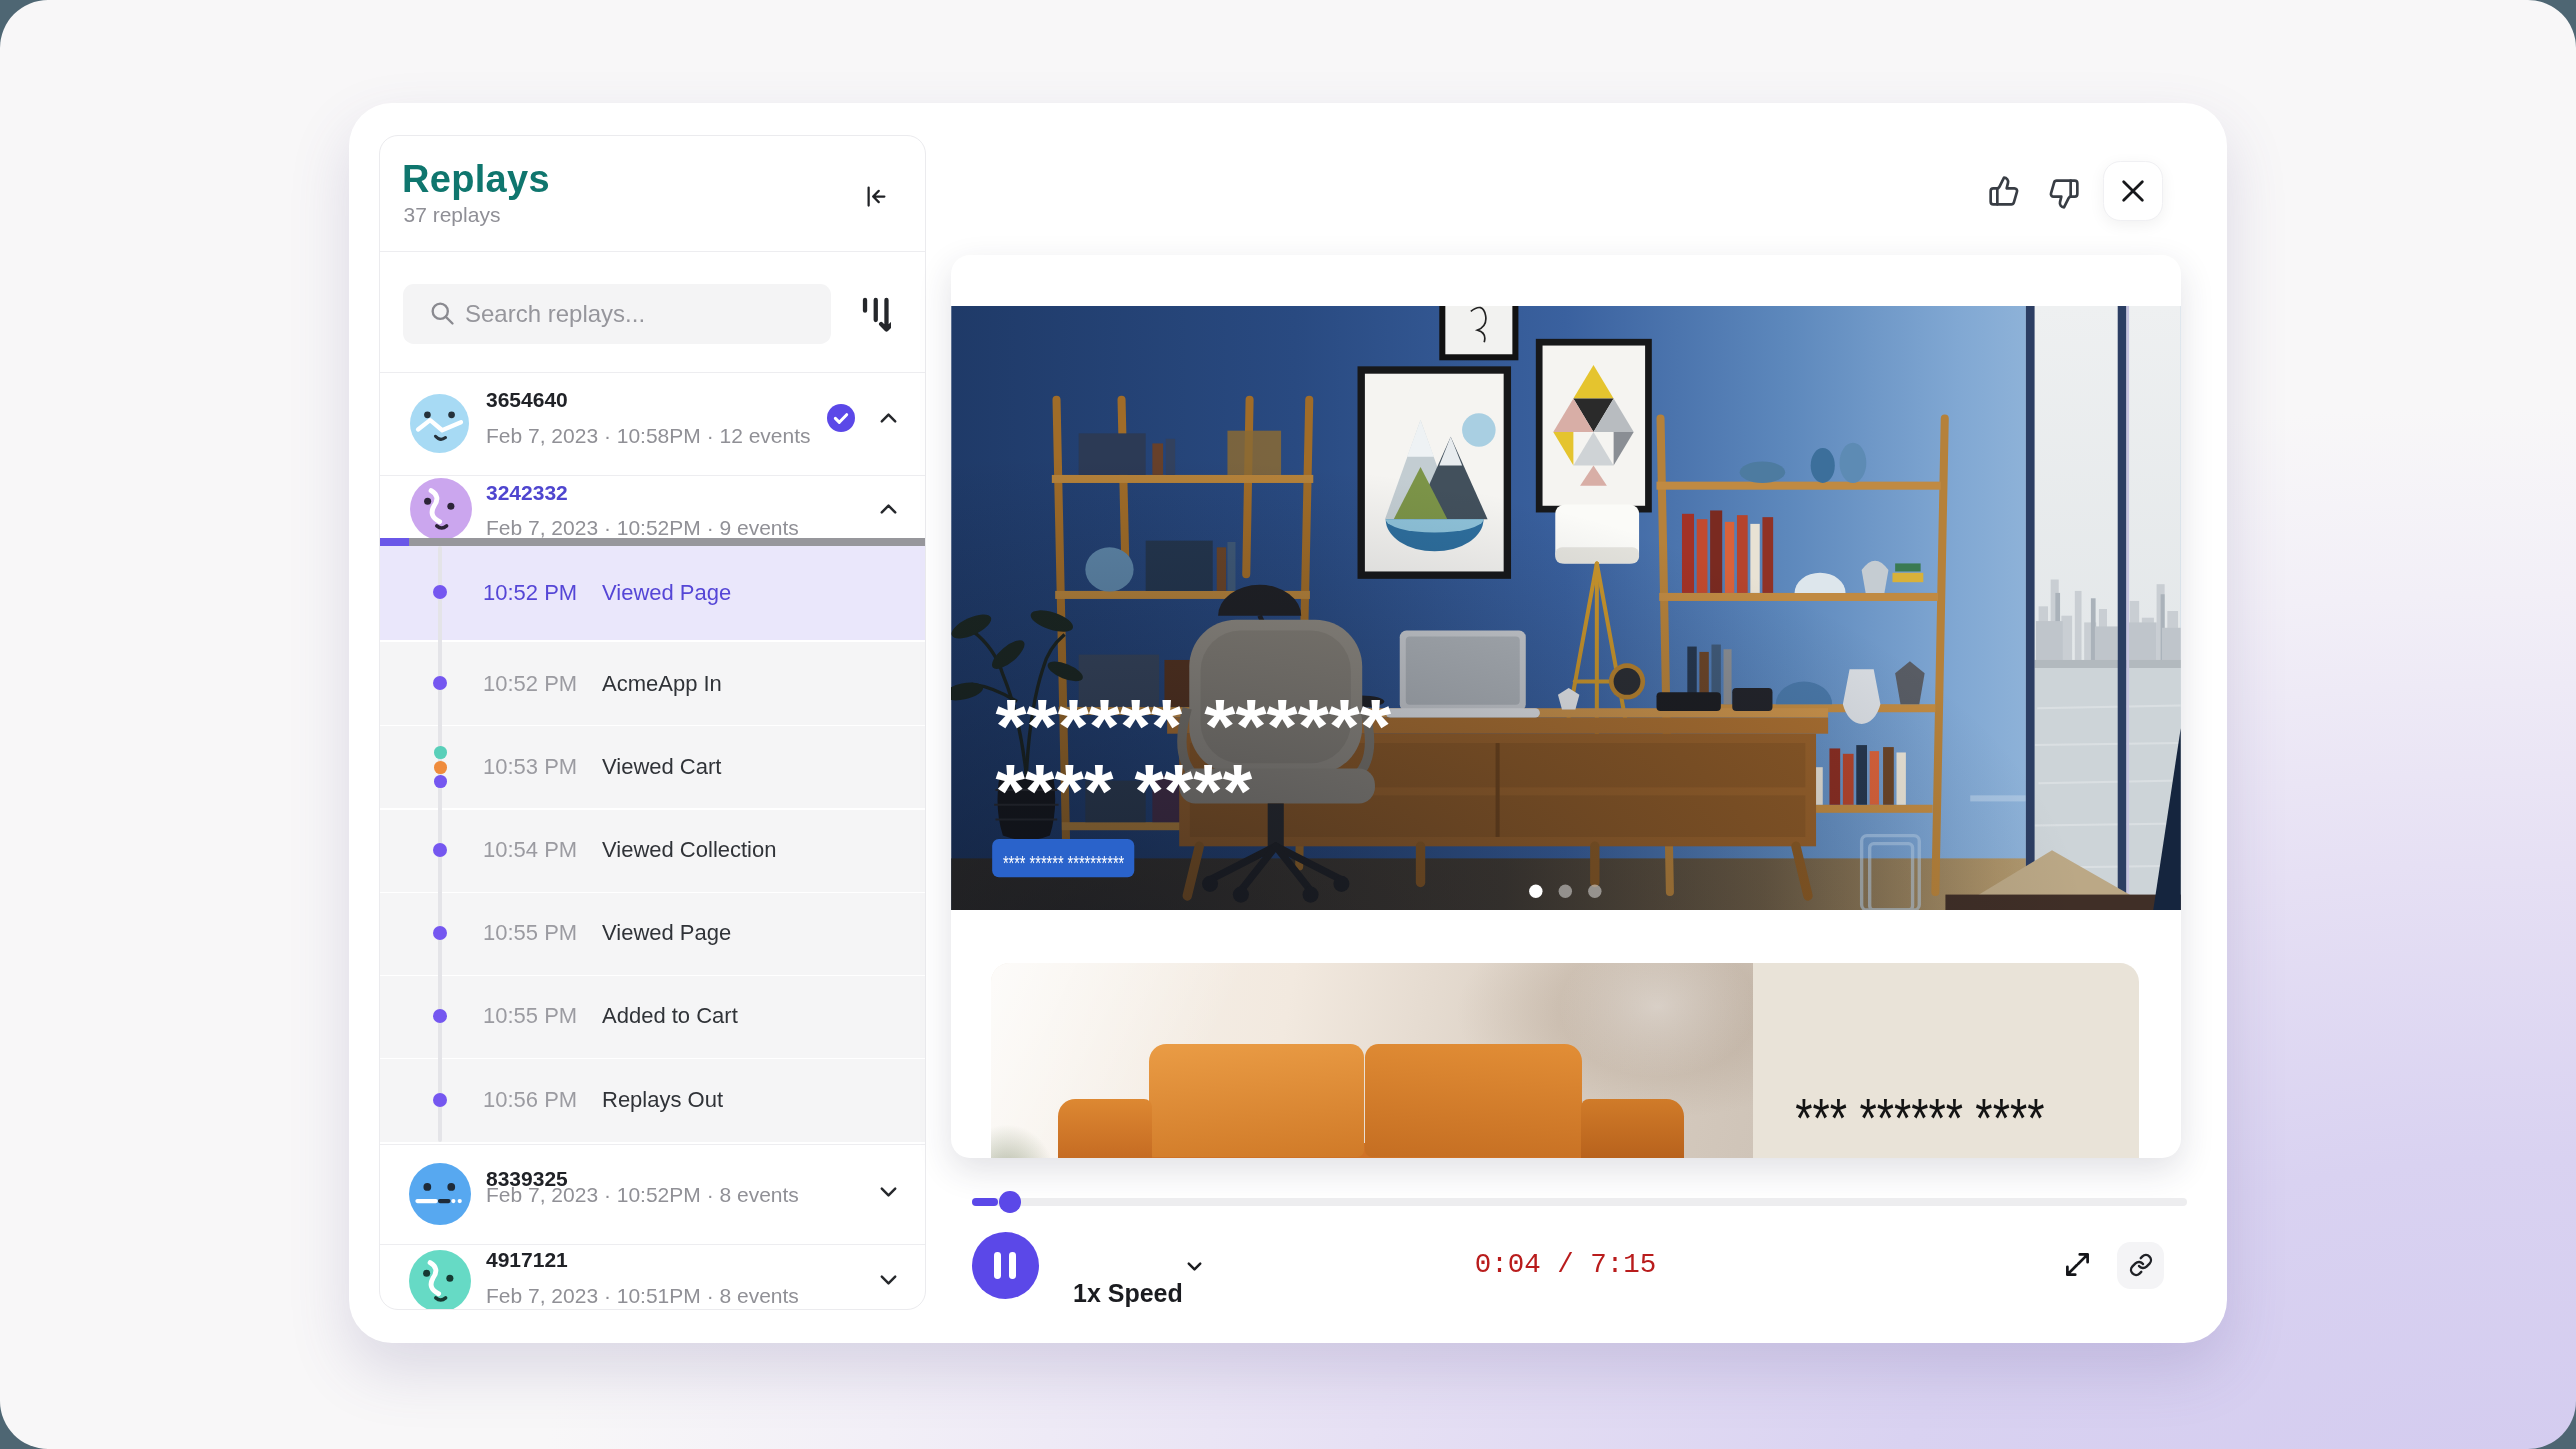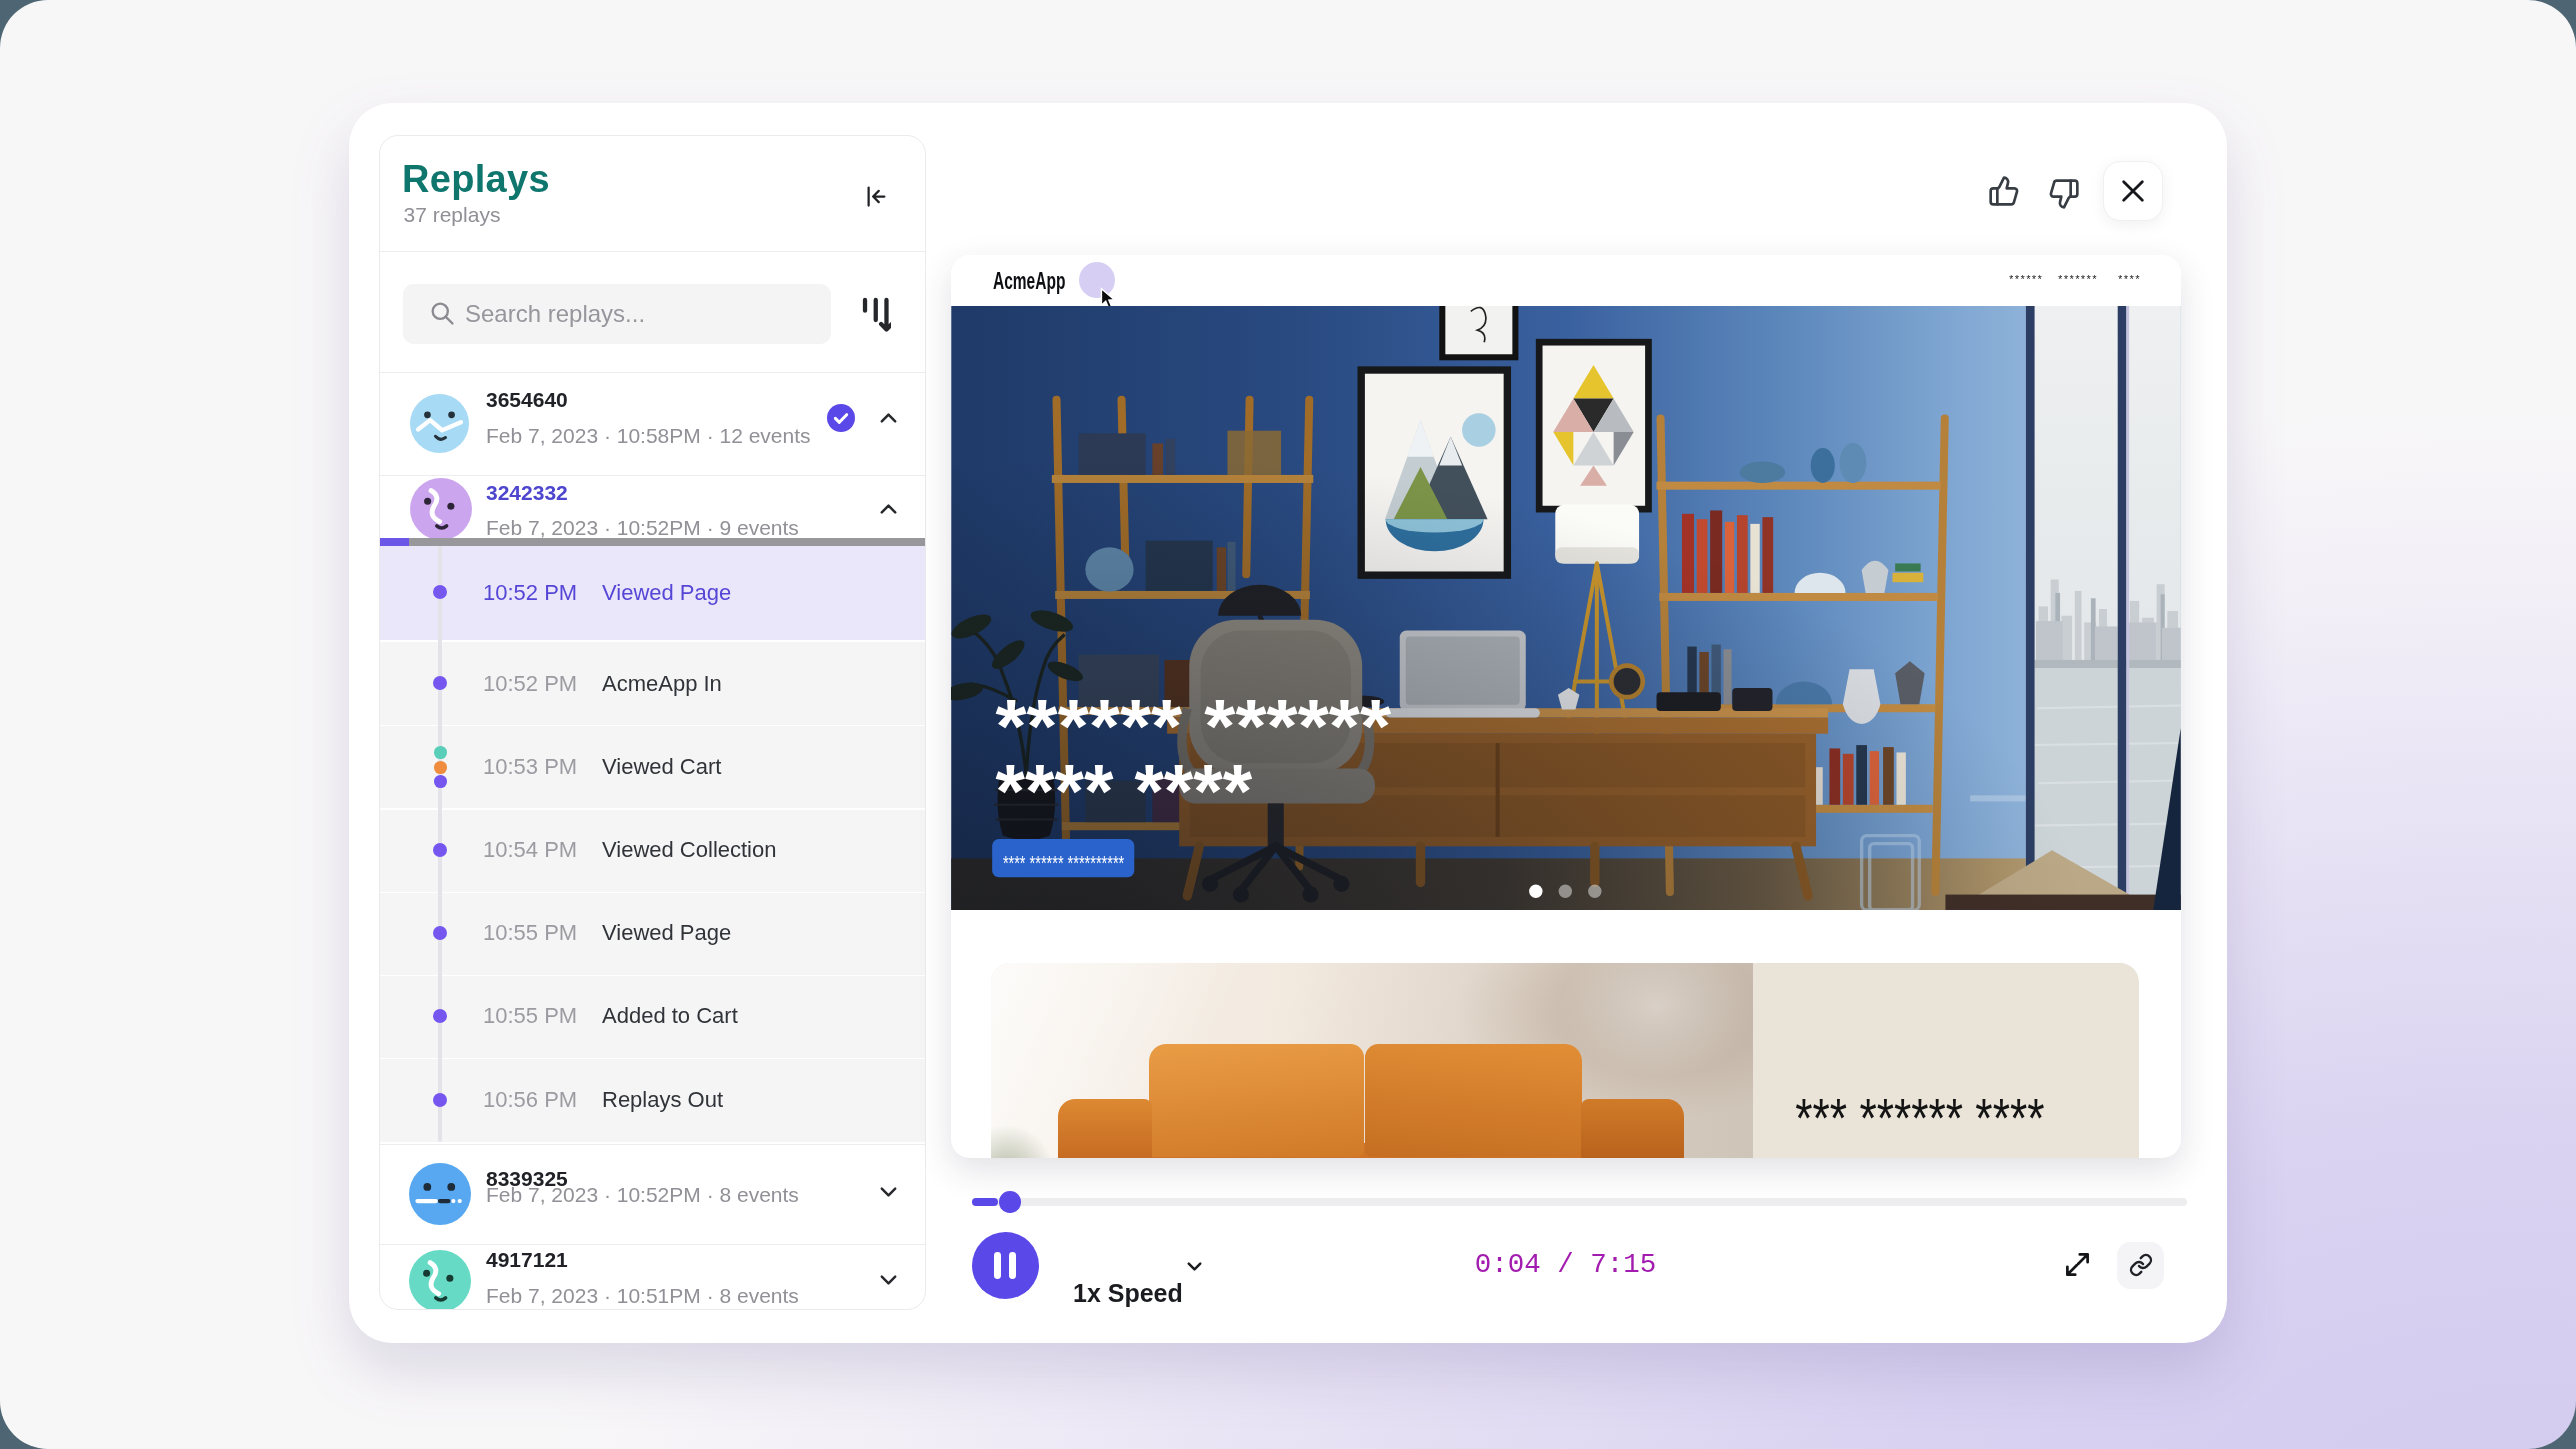--- a/index.html
+++ b/index.html
@@ -38,21 +38,21 @@
   .couchL { position:absolute; left:0; top:0; width:762px; height:221px;
      background:linear-gradient(100deg,#f3ece4 0%,#ecdfd3 45%,#d9c9ba 75%,#cfbfae 100%); }
   .couchR { position:absolute; left:762px; top:0; width:386px; height:221px; background:#e9e3d8; }
 
   
   .track { position:absolute; left:623px; top:1095px; width:1215px; height:8px; border-radius:4px; background:#ededef; }
   .trackfill { position:absolute; left:0; top:0; width:25.5px; height:8px; border-radius:4px; background:#5b48e8; }
   .knob { position:absolute; left:27px; top:-6.7px; width:21.5px; height:21.5px; border-radius:50%; background:#5b48e8; }
   .pausebtn { position:absolute; left:623px; top:1129px; width:67px; height:67px; border-radius:50%; background:#5b48e8; }
   .speed { position:absolute; left:724px; top:1148px; font-size:25px; font-weight:bold; color:#1b1c20;margin-top:28px; }
-  .time { position:absolute; left:1116px; top:1146px; width:201px; text-align:center; white-space:nowrap; font-family:"Liberation Mono", monospace; font-size:27.5px; color:#a21caf; }
+  .time { position:absolute; left:1116px; top:1146px; width:201px; text-align:center; white-space:nowrap; font-family:"Liberation Mono", monospace; font-size:27.5px; color:#b91c1c; }
   .linkbtn { position:absolute; left:1768px; top:1139px; width:47px; height:47px; border-radius:13.4px; background:#f4f4f6; }
   .closebtn { position:absolute; left:1754px; top:58px; width:60px; height:60px; border-radius:17.4px; background:#fff;
      border:1.3px solid #f0f0f3; box-shadow:0 4px 16px rgba(0,0,0,0.06); }
 </style>
 </head>
 <body>
 <div class="surface">
 <div class="card">
 
   <div class="panel">
@@ -180,32 +180,20 @@
   <svg class="abs" style="left:1699px;top:75px" width="32" height="32" viewBox="0 0 24 24" fill="none" stroke="#383d44" stroke-width="2.0" stroke-linecap="round" stroke-linejoin="round">
         <path d="M17 14V2"></path>
         <path d="M9 18.12L10 14H4.17a2 2 0 0 1-1.92-2.56l2.33-8A2 2 0 0 1 6.5 2H20a2 2 0 0 1 2 2v8a2 2 0 0 1-2 2h-2.76a2 2 0 0 0-1.79 1.11L12 22a3.13 3.13 0 0 1-3-3.88Z"></path>
       </svg>
   <div class="closebtn"></div>
   <svg class="abs" style="left:1770px;top:74px" width="28" height="28" viewBox="0 0 24 24" fill="none" stroke="#17181b" stroke-width="2.4" stroke-linecap="round">
         <path d="M4 4l16 16M20 4L4 20"></path>
       </svg>
 
   <div class="player">
-    <div class="pnav">
-      <svg class="abs" style="left:42px;top:0" width="134" height="51" viewBox="0 0 200 76">
-            <text x="0" y="50" font-family="Liberation Sans, sans-serif" font-weight="bold" font-size="37" fill="#0e0f12" textLength="108" lengthAdjust="spacingAndGlyphs">AcmeApp</text>
-          </svg>
-      <div class="abs" style="left:128px;top:6.7px;width:36px;height:36px;border-radius:50%;background:#cfc7f1;opacity:0.85"></div>
-      <svg class="abs" style="left:149px;top:32px" width="20" height="25" viewBox="0 0 14 16">
-            <path d="M1 0.5 L1 12 L4 9.2 L5.8 13.5 L8 12.6 L6.2 8.4 L10 8.2 Z" fill="#0b0b0e" stroke="#ffffff" stroke-width="1"></path>
-          </svg>
-      <div class="mask abs" style="left:1057px;top:19px;font-size:10.7px;letter-spacing:-0.7px;color:#17181b">******</div>
-      <div class="mask abs" style="left:1106px;top:19px;font-size:10.7px;letter-spacing:-0.7px;color:#17181b">*******</div>
-      <div class="mask abs" style="left:1166px;top:19px;font-size:10.7px;letter-spacing:-0.7px;color:#17181b">****</div>
-    </div>
 
     <div class="hero">
       <svg width="1230" height="604" viewBox="0 0 1834 901">
         <defs>
           <linearGradient id="wall" x1="0" y1="0" x2="1" y2="0">
             <stop offset="0" stop-color="#1f3a68"></stop>
                 <stop offset="0.28" stop-color="#294a81"></stop>
             <stop offset="0.5" stop-color="#3a619f"></stop>
                 <stop offset="0.68" stop-color="#5d88bc"></stop>
             <stop offset="0.82" stop-color="#81a8d3"></stop>

